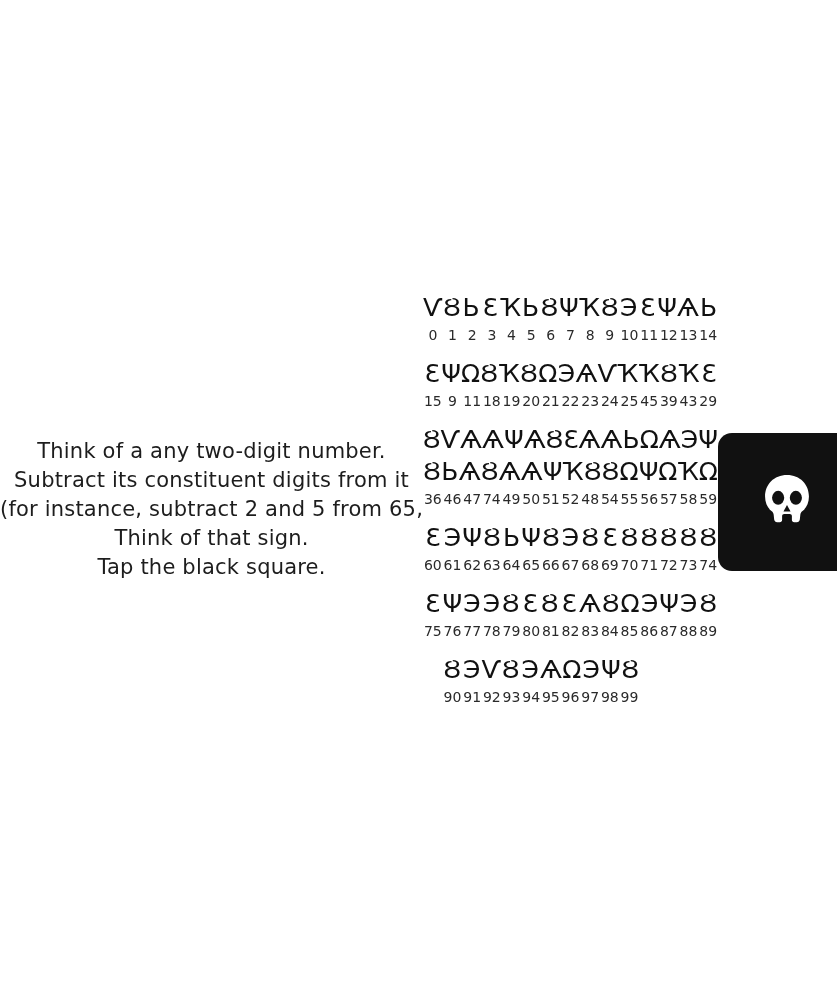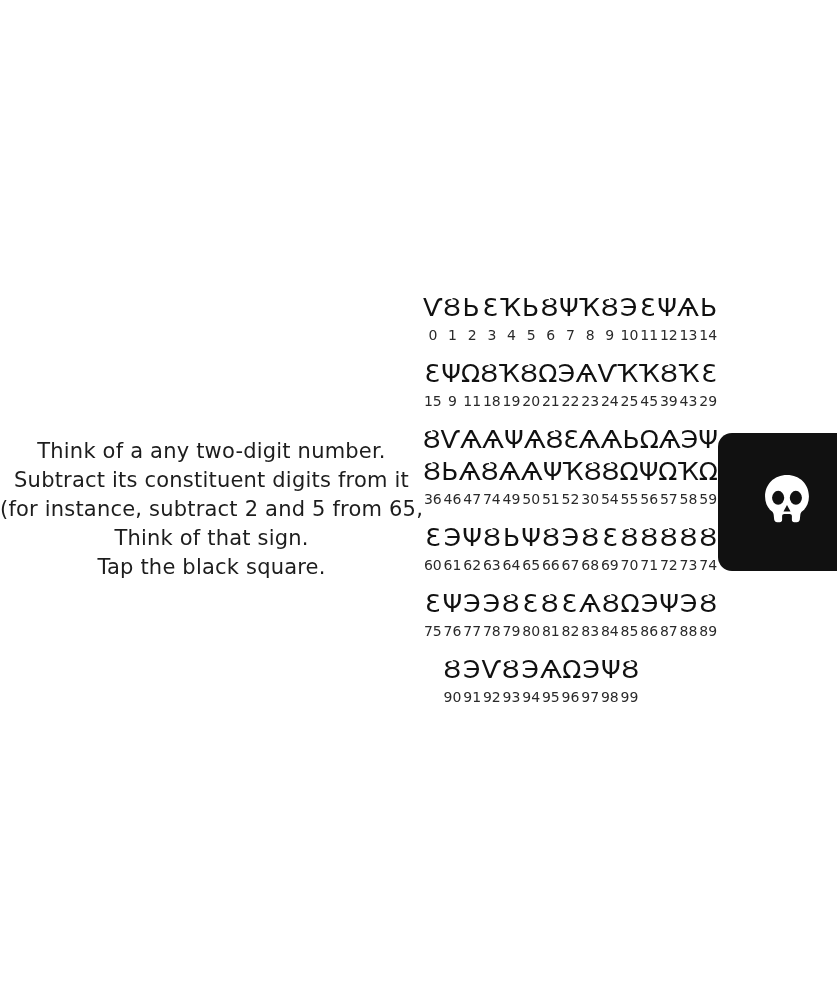--- a/index.html
+++ b/index.html
@@ -217,21 +217,21 @@
     </div>
     <div class="num-row">
       <span class="num">36</span>
       <span class="num">46</span>
       <span class="num">47</span>
       <span class="num">74</span>
       <span class="num">49</span>
       <span class="num">50</span>
       <span class="num">51</span>
       <span class="num">52</span>
-      <span class="num">30</span>
+      <span class="num">48</span>
       <span class="num">54</span>
       <span class="num">55</span>
       <span class="num">56</span>
       <span class="num">57</span>
       <span class="num">58</span>
       <span class="num">59</span>
     </div>
 
     <div class="sym-row">
       <span class="glyph">Ԑ</span>

